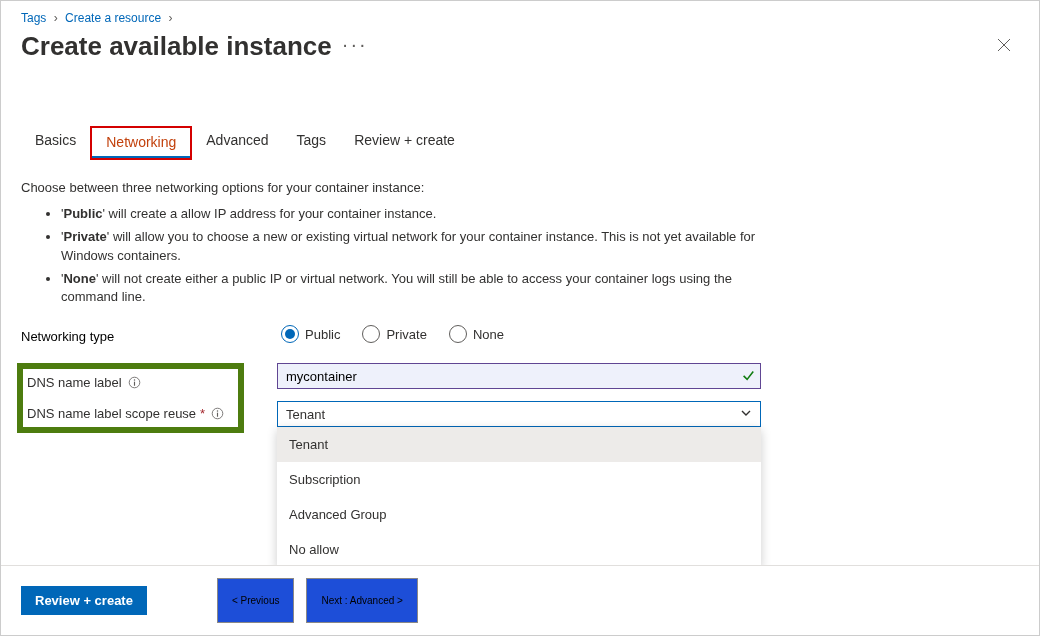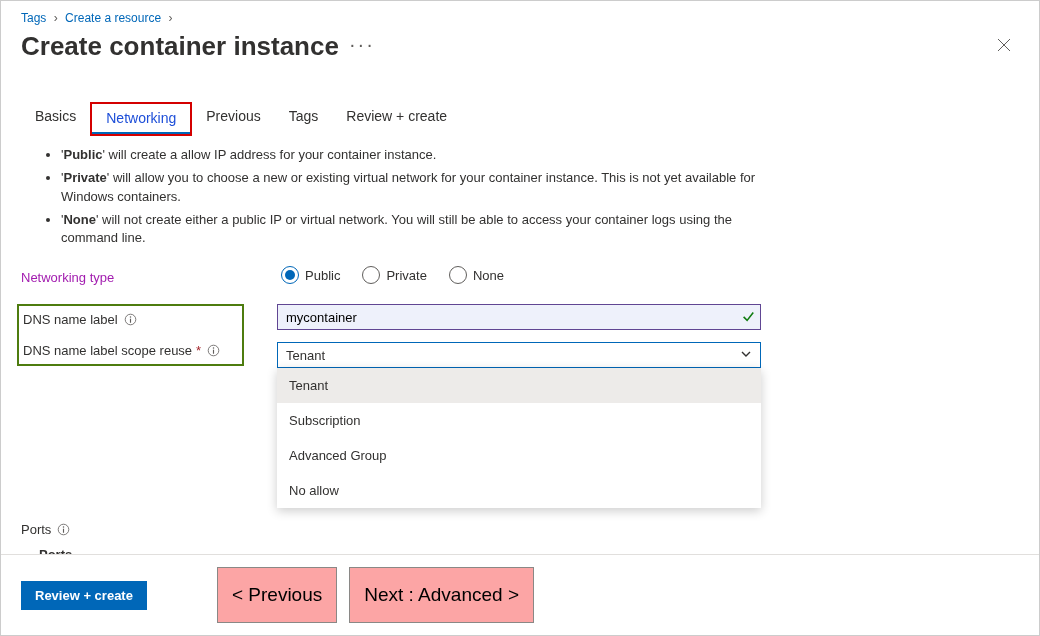--- a/index.html
+++ b/index.html
@@ -17,35 +17,35 @@
     position: relative;
     padding: 8px 20px 0 20px;
   }
   .breadcrumb { font-size: 12px; color: #605e5c; padding-top: 2px; }
   .breadcrumb a { color: #0067b8; text-decoration: none; }
   .breadcrumb .sep { color: #605e5c; margin: 0 4px; }
   .title-row { display: flex; align-items: center; justify-content: space-between; margin-top: 6px; }
   .title-row h1 { font-size: 26px; font-weight: 600; margin: 0; }
   .title-row .dots { margin-left: 10px; color: #605e5c; font-size: 20px; letter-spacing: 2px; position: relative; top: -2px; }
   .close-btn { cursor: pointer; color: #605e5c; font-size: 18px; padding: 4px 8px; }
-  .tabs { display: flex; gap: 0; margin-top: 40px; border-bottom: 0; }
+  .tabs { display: flex; gap: 0; margin-top: 64px; border-bottom: 0; }
   .tab { padding: 6px 14px; font-size: 14px; color: #323130; cursor: pointer; }
-  .tab.active { color: #1d4ed8; border-bottom: 2px solid #0067b8; }
+  .tab.active { color: #c2410c; border-bottom: 2px solid #0067b8; }
   .tab-hl { border: 2px solid #d40000; padding: 0; }
   .tab-hl .tab { margin: 0; }
   .intro { margin-top: 20px; font-size: 13px; max-width: 760px; }
   ul.opts { margin: 10px 0 0 0; padding-left: 40px; }
   ul.opts li { margin-bottom: 4px; line-height: 1.45; max-width: 730px; }
   .form { margin-top: 18px; }
   .row { display: flex; align-items: flex-start; margin-bottom: 14px; min-height: 24px; }
-  .label-col { width: 260px; display: flex; align-items: center; font-size: 13px; color: #a21caf; padding-top: 4px; }
+  .label-col { width: 260px; display: flex; align-items: center; font-size: 13px; color: #000000; padding-top: 4px; }
   .req { color: #a4262c; margin-left: 4px; }
   .info { margin-left: 6px; display: inline-flex; }
   .field-col { flex: 1; max-width: 484px; }
-  .hl-labels { border: 2px solid #4d7c0f; padding: 6px 4px 6px 4px; width: 227px; margin-left: -4px; }
+  .hl-labels { border: 6px solid #4d7c0f; padding: 6px 4px 6px 4px; width: 227px; margin-left: -4px; }
   .hl-row { display: flex; align-items: center; margin-bottom: 16px; }
   .hl-row:last-child { margin-bottom: 0; }
   .radios { display: flex; align-items: center; gap: 22px; }
   .radio { display: flex; align-items: center; gap: 6px; cursor: pointer; }
   .radio-circle { width: 18px; height: 18px; border: 1px solid #605e5c; border-radius: 50%; display: inline-flex; align-items: center; justify-content: center; }
   .radio.selected .radio-circle { border-color: #0067b8; }
   .radio.selected .radio-dot { width: 10px; height: 10px; background: #0067b8; border-radius: 50%; }
   .text-input {
     width: 100%; height: 26px; border: 1px solid #604693;
     background: #eef1fb; padding: 0 28px 0 8px; font-size: 13px;
@@ -67,59 +67,60 @@
   .dd-item { padding: 10px 12px; font-size: 13px; cursor: pointer; }
   .dd-item.sel { background: #edebe9; }
   .ports-section { margin-top: 6px; }
   .ports-header { font-weight: 600; padding: 6px 8px 6px 18px; border-bottom: 1px solid #edebe9; }
   .footer {
     position: absolute; bottom: 0; left: 0; right: 0;
     border-top: 1px solid #e1dfdd; padding: 12px 20px;
     display: flex; align-items: center; gap: 70px; background: #fff;
   }
   .btn-primary { background: #0067b8; color: #fff; border: 0; padding: 7px 14px; font-size: 13px; font-weight: 600; cursor: pointer; }
-  .btn-outline { background: #fca5a5; border: 1px solid #8a8886; padding: 16px 14px; font-size: 19px; cursor: pointer; }
+  .btn-outline { background: #1d4ed8; border: 1px solid #8a8886; padding: 16px 14px; font-size: 10px; cursor: pointer; }
   .btn-group { display: flex; gap: 12px; }
   svg.info-ic { width: 13px; height: 13px; }
 </style>
 </head>
 <body>
 
 <div class="page">
 
   <div class="breadcrumb">
     <a href="#">Tags</a>
     <span class="sep">›</span>
     <a href="#">Create a resource</a>
     <span class="sep">›</span>
   </div>
 
   <div class="title-row">
     <div style="display:flex;align-items:center;">
-      <h1>Create container instance</h1>
+      <h1>Create available instance</h1>
       <span class="dots">···</span>
     </div>
     <span class="close-btn">
       <svg width="14" height="14" viewBox="0 0 14 14">
           <line x1="1" y1="1" x2="13" y2="13" stroke="#605e5c" stroke-width="1"></line>
           <line x1="13" y1="1" x2="1" y2="13" stroke="#605e5c" stroke-width="1"></line>
         </svg>
     </span>
   </div>
 
   <div class="tabs">
     <div class="tab">Basics</div>
     <div class="tab-hl">
       <div class="tab active">Networking</div>
     </div>
-    <div class="tab">Previous</div>
+    <div class="tab">Advanced</div>
     <div class="tab">Tags</div>
     <div class="tab">Review + create</div>
   </div>
 
+  <div class="intro">Choose between three networking options for your container instance:</div>
   <ul class="opts">
     <li>
       <span>'</span><b>Public</b><span>' will create a allow IP address for your container instance.</span>
     </li>
     <li>
       <span>'</span><b>Private</b><span>' will allow you to choose a new or existing virtual network for your container instance. This is not yet available for Windows containers.</span>
     </li>
     <li>
       <span>'</span><b>None</b><span>' will not create either a public IP or virtual network. You will still be able to access your container logs using the command line.</span>
     </li>

